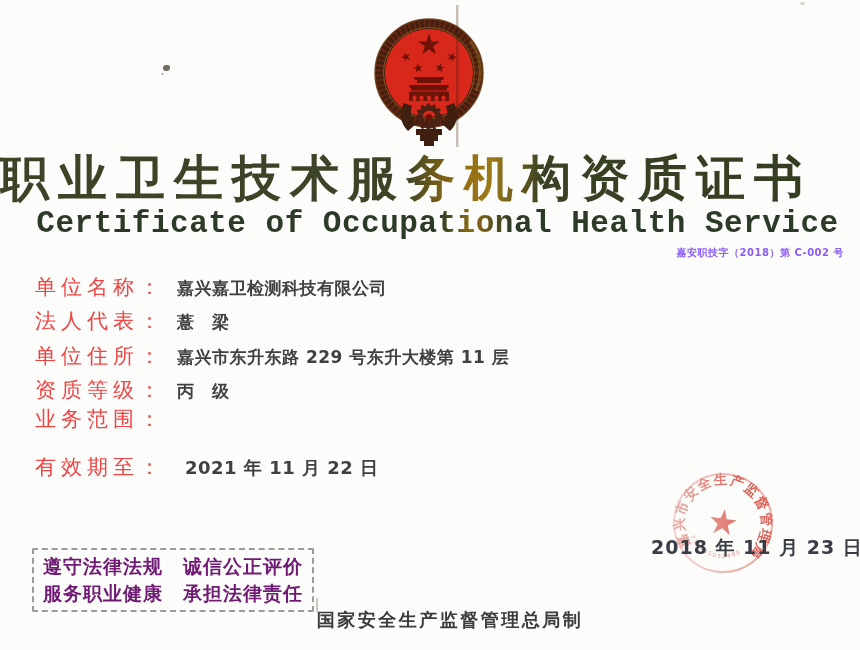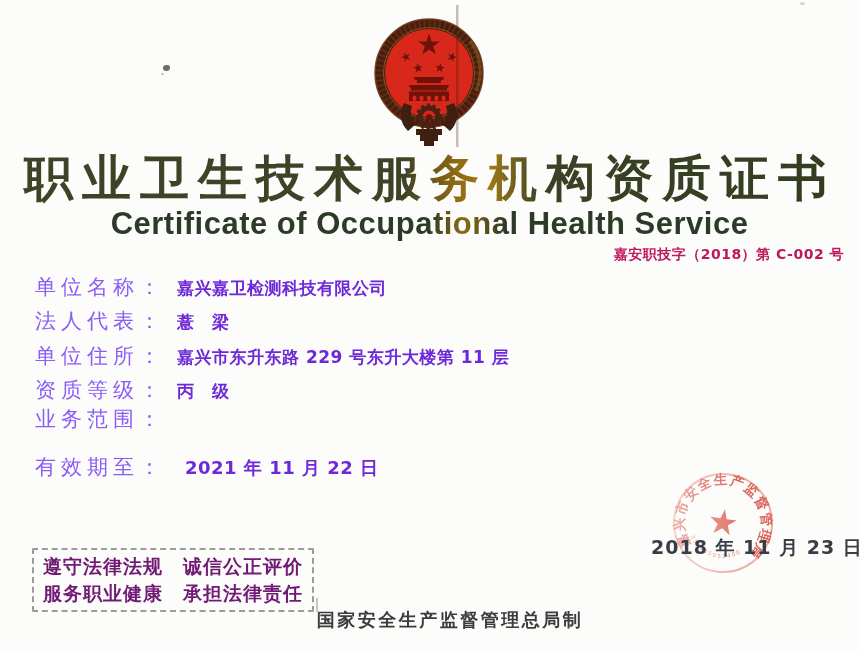--- a/index.html
+++ b/index.html
@@ -8,50 +8,50 @@
     background:#fcfcfa;
     font-family:"DejaVu Sans","Liberation Sans",sans-serif;
   }
   .abs{position:absolute;}
 
   
   .emblem{left:370px;top:5px;width:120px;height:142px;}
 
   
   .title-cn{
-    left:0;top:146px;width:860px;text-align:center;
+    left:0;top:146px;width:860px;
     font-family:"DejaVu Serif","Liberation Serif",serif;
     font-weight:bold;font-size:49px;letter-spacing:9px;
     background-image:linear-gradient(93deg,#3d4326 0%,#3d4326 47%,#8f6a12 53%,#9d7917 57%,#3a4124 63%,#333c22 100%);
     -webkit-background-clip:text;background-clip:text;
     color:transparent;-webkit-text-fill-color:transparent;
     white-space:nowrap;
   }
   .title-en{
-    left:8px;top:206px;width:843px;text-align:center;
-    font-family:Liberation Sans, sans-serif;
+    left:16px;top:206px;width:843px;text-align:center;
+    font-family:Liberation Mono, monospace;
     font-weight:bold;font-size:31px;letter-spacing:0.5px;
     background-image:linear-gradient(92deg,#2c3a28 0%,#2c3a28 50%,#8f6a12 54%,#2c3a28 59%,#2c3a28 100%);
     -webkit-background-clip:text;background-clip:text;
     color:transparent;-webkit-text-fill-color:transparent;
     white-space:nowrap;
   }
   .cert-no{
-    right:16px;top:246px;font-size:14px;font-weight:600;
-    color:#be185d;letter-spacing:0.5px;
+    right:16px;top:246px;font-size:10px;font-weight:600;
+    color:#8b5cf6;letter-spacing:0.5px;
   }
 
   
   .row{position:absolute;left:35px;display:flex;align-items:flex-start;white-space:nowrap;}
   .row .lab{
     font-family:"DejaVu Serif","Liberation Serif",serif;
-    font-size:21px;color:#8b5cf6;letter-spacing:5px;line-height:30px;
+    font-size:21px;color:#ef4444;letter-spacing:5px;line-height:30px;
   }
   .row .val{
-    font-size:17px;font-weight:bold;color:#6d28d9;
+    font-size:17px;font-weight:bold;color:#404040;
     line-height:30px;margin-left:12px;padding-top:1px;letter-spacing:0.5px;
   }
   .r1{top:272px;} .r2{top:306px;} .r3{top:341px;} .r4{top:375px;}
   .r5{top:404px;} .r5 .val{font-size:16.5px;}
   .r-valid{top:452px;} .r-valid .val{font-size:18px;margin-left:20px;}
 
   
   .seal{left:638px;top:438px;width:170px;height:170px;opacity:.92;}
   .seal-fade{
     left:630px;top:438px;width:110px;height:170px;

